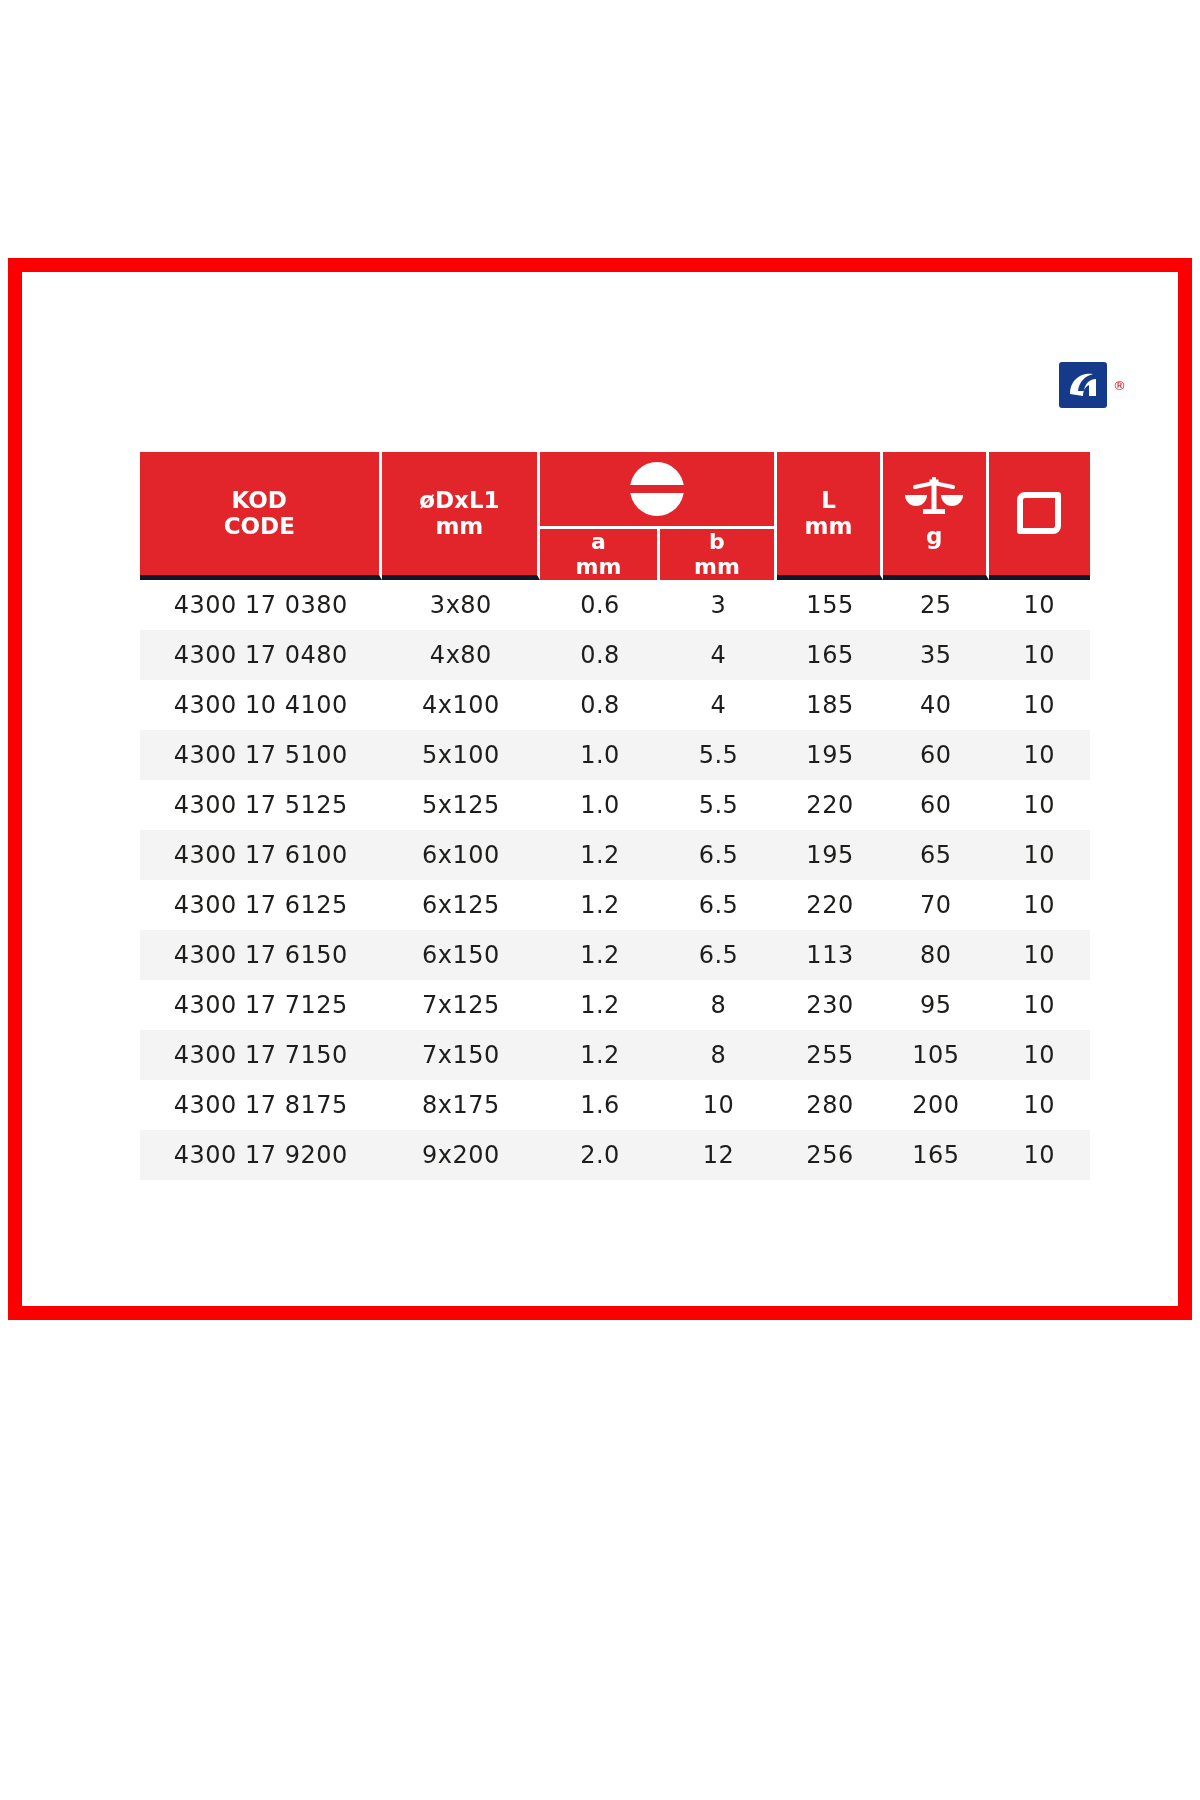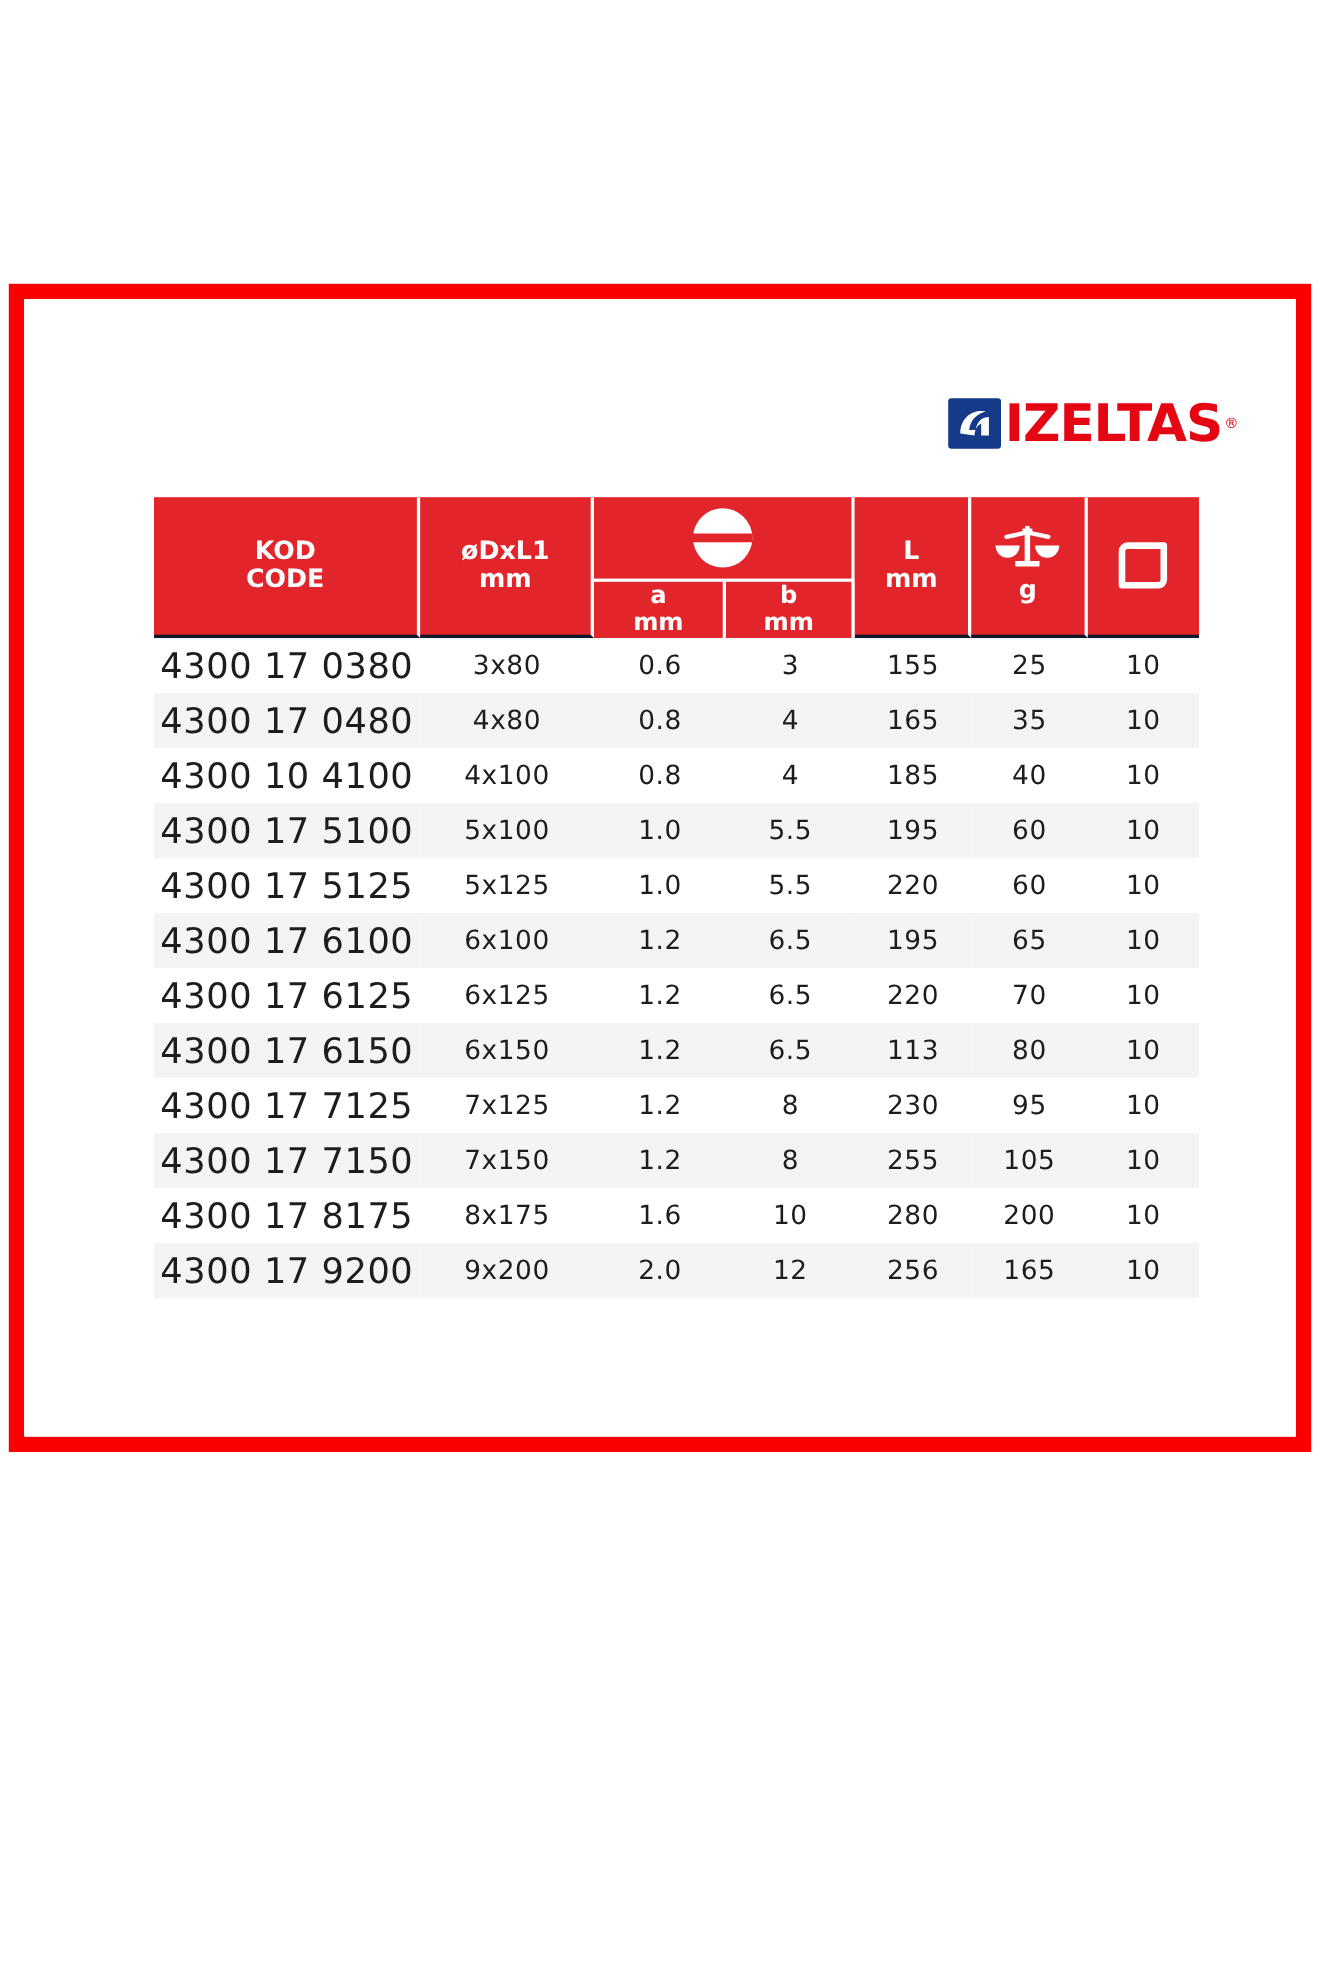--- a/index.html
+++ b/index.html
@@ -88,21 +88,21 @@
   .hd {
     background: #e2252a;
     color: #ffffff;
     text-align: center;
     vertical-align: middle;
     font-weight: bold;
     font-size: 23px;
     line-height: 1.15;
     font-family: "DejaVu Sans", sans-serif;
     border-right: 3px solid #ffffff;
-    border-bottom: 3px solid #0f172a;
+    border-bottom: 5px solid #0f172a;
   }
   .hd.last { border-right: none; }
   .hd.nb { border-bottom: none; }
   .hd-sub {
     font-size: 22px;
   }
   .icon-cell {
     height: 74px;
     background: #e2252a;
     border-bottom: 3px solid #ffffff;
@@ -112,21 +112,21 @@
     text-align: center;
     font-size: 24px;
     color: #1d1d1b;
     font-family: "DejaVu Sans", sans-serif;
     height: 50px;
     vertical-align: middle;
     letter-spacing: 0.5px;
   }
   tbody tr.odd td { background: #ffffff; }
   tbody tr.even td { background: #f4f4f4; }
-  tbody td.code { font-size: 32px; }
+  tbody td.code { font-size: 24px; }
 
   
   .slot-icon {
     width: 54px;
     height: 54px;
     margin: 0 auto;
     border-radius: 50%;
     background: #ffffff;
     position: relative;
   }
@@ -153,21 +153,20 @@
 <div id="page">
   <div class="card">
     <div class="card-inner">
 
       <div class="brand">
         <span class="brand-mark">
           <svg width="34" height="32" viewBox="0 0 34 32" aria-hidden="true">
             <path d="M4 25 C4 10, 16 3, 27 5 C20 7, 13 12, 12 22 L18 22 C19 14, 24 10, 30 10 L30 27 L23 27 L23 16 C19 18, 17 22, 17 27 Z" fill="#ffffff"></path>
           </svg>
         </span>
-        <span class="brand-text">IZELTAS</span>
         <span class="brand-reg">®</span>
       </div>
 
       <table class="spec">
         <colgroup>
           <col style="width:210px">
           <col style="width:138px">
           <col style="width:104px">
           <col style="width:102px">
           <col style="width:92px">

